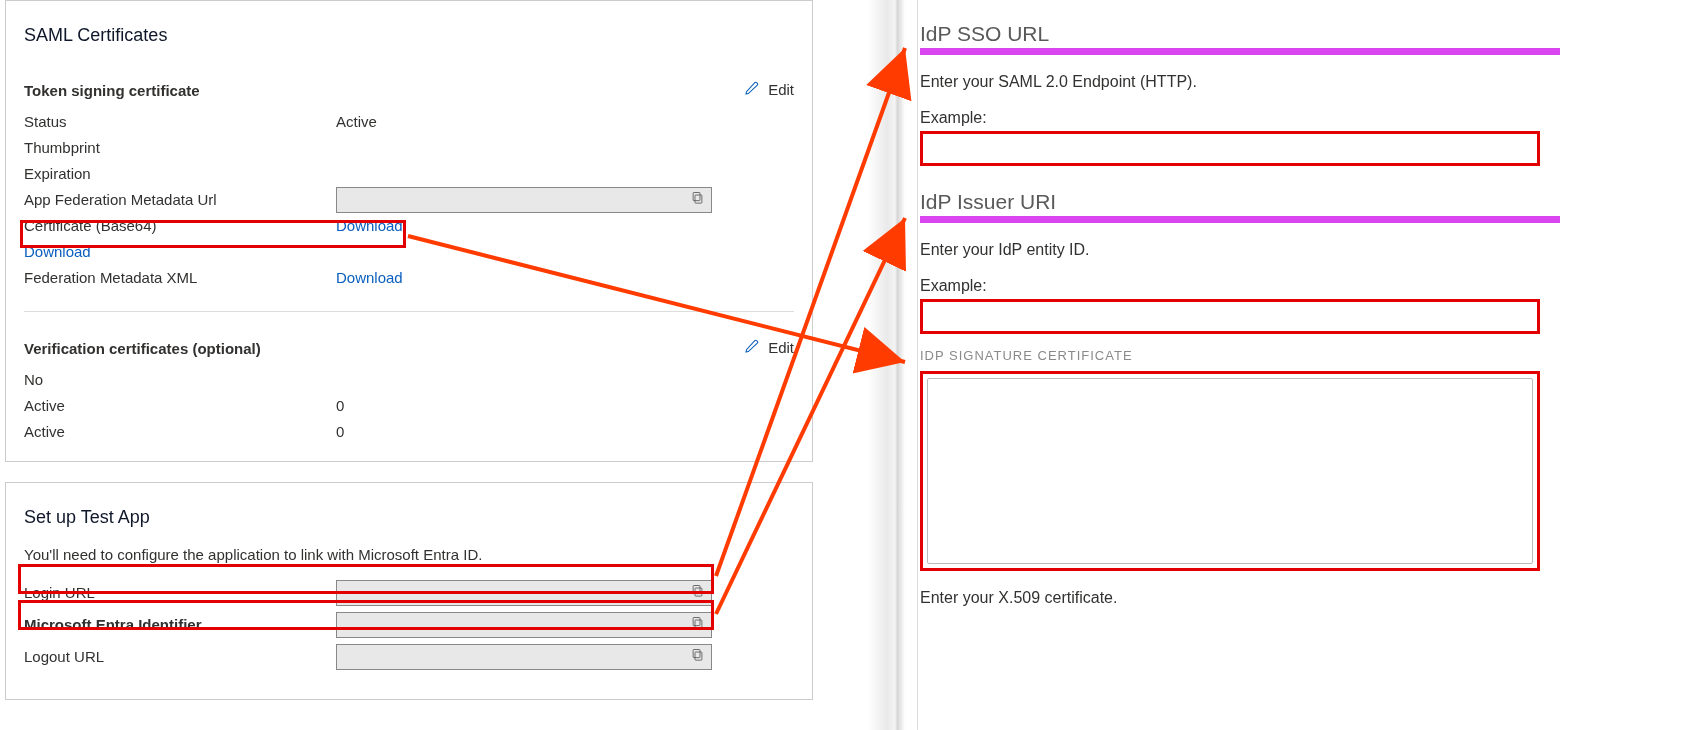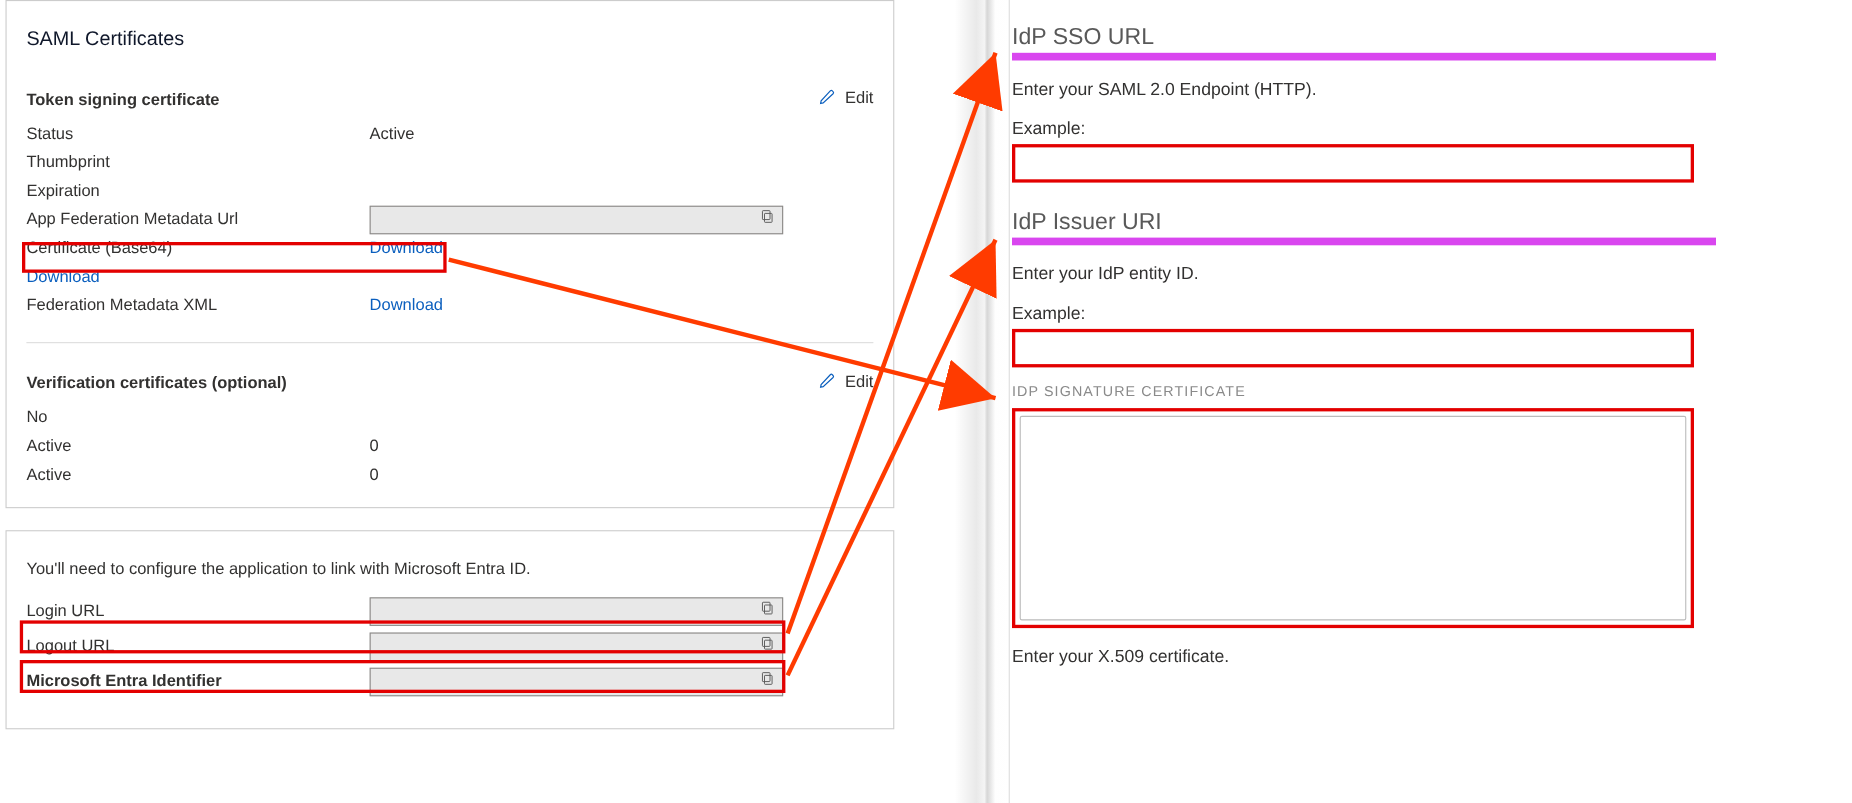--- a/index.html
+++ b/index.html
@@ -258,61 +258,62 @@
       <div class="kv-label">Active</div>
       <div class="kv-value">0</div>
     </div>
     <div class="kv-row">
       <div class="kv-label">Active</div>
       <div class="kv-value">0</div>
     </div>
   </div>
 
   <div class="card" style="padding-bottom:26px;">
+    <div class="card-title" style="margin-bottom:18px;">Set up Test App</div>
     <div class="note">You'll need to configure the application to link with Microsoft Entra ID.</div>
 
     <div class="kv-row" style="min-height:32px;">
       <div class="kv-label">Login URL</div>
       <div class="kv-value">
         <div class="readonly-box">
           <span class="copy-icon">
             <svg viewBox="0 0 24 24">
                 <rect x="8" y="8" width="11" height="13" rx="1"></rect>
                 <rect x="5" y="4" width="11" height="13" rx="1"></rect>
               </svg>
           </span>
         </div>
       </div>
     </div>
     <div class="kv-row" style="min-height:32px;">
+      <div class="kv-label" style="font-weight:600;">Microsoft Entra Identifier</div>
+      <div class="kv-value">
+        <div class="readonly-box">
+          <span class="copy-icon">
+            <svg viewBox="0 0 24 24">
+                <rect x="8" y="8" width="11" height="13" rx="1"></rect>
+                <rect x="5" y="4" width="11" height="13" rx="1"></rect>
+              </svg>
+          </span>
+        </div>
+      </div>
+    </div>
+    <div class="kv-row" style="min-height:32px;">
       <div class="kv-label">Logout URL</div>
       <div class="kv-value">
         <div class="readonly-box">
           <span class="copy-icon">
             <svg viewBox="0 0 24 24">
                 <rect x="8" y="8" width="11" height="13" rx="1"></rect>
                 <rect x="5" y="4" width="11" height="13" rx="1"></rect>
               </svg>
           </span>
         </div>
       </div>
     </div>
-    <div class="kv-row" style="min-height:32px;">
-      <div class="kv-label" style="font-weight:600;">Microsoft Entra Identifier</div>
-      <div class="kv-value">
-        <div class="readonly-box">
-          <span class="copy-icon">
-            <svg viewBox="0 0 24 24">
-                <rect x="8" y="8" width="11" height="13" rx="1"></rect>
-                <rect x="5" y="4" width="11" height="13" rx="1"></rect>
-              </svg>
-          </span>
-        </div>
-      </div>
-    </div>
   </div>
 </div>
 
 <div class="red-row-box" style="left:20px; top:220px; width:386px; height:28px;"></div>
 <div class="red-row-box" style="left:18px; top:564px; width:696px; height:30px;"></div>
 <div class="red-row-box" style="left:18px; top:600px; width:696px; height:30px;"></div>
 
 <div class="page-edge"></div>
 
 <div class="right-col">

